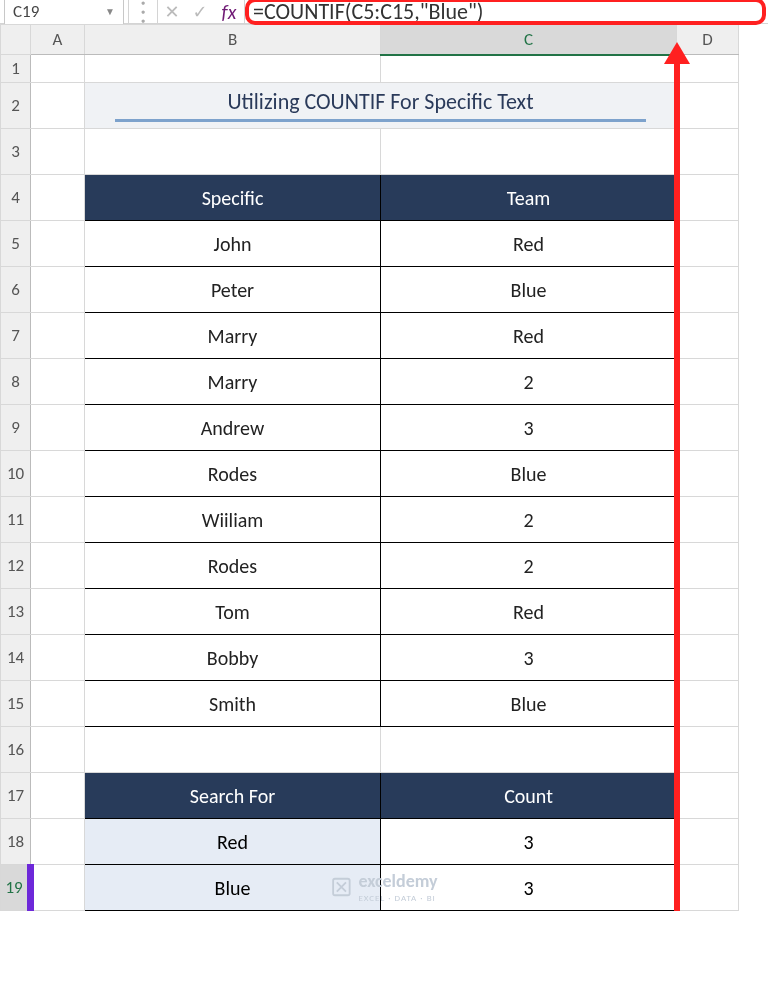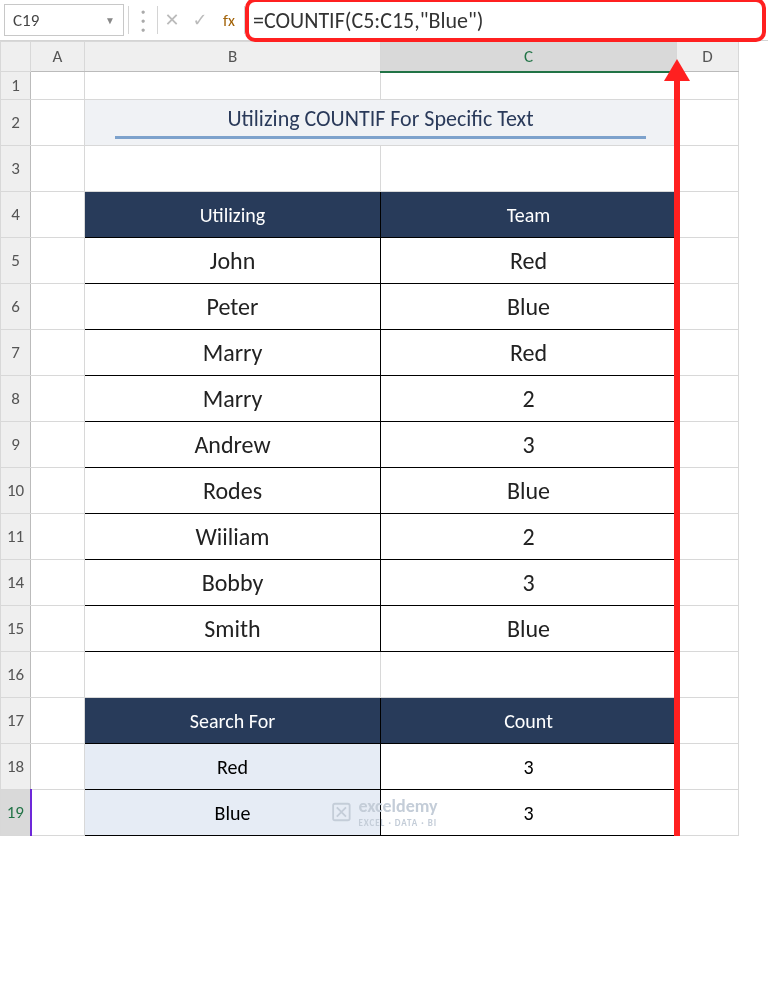--- a/index.html
+++ b/index.html
@@ -7,21 +7,21 @@
       font-family: Calibri, Arial, sans-serif;
       background: #fff;
       width: 768px;
       overflow: hidden;
     }
     
     
     .formula-bar {
       display: flex;
       align-items: center;
-      height: 41px;
+      height: 24px;
       background: #fff;
       border-bottom: 1px solid #d4d4d4;
       font-size: 17px;
     }
     .name-box {
       width: 120px;
       height: 32px;
       border: 1px solid #c8c8c8;
       background: #fff;
       margin: 4px;
@@ -47,22 +47,23 @@
       width: 28px;
       display: flex;
       justify-content: center;
       align-items: center;
       color: #bbb;
       font-size: 18px;
     }
     .fb-btn.check { color: #bbb; }
     .fb-fx {
       width: 30px;
-      color: #a16207;
-      font-size: 16px;
+      font-style: italic;
+      color: #701a75;
+      font-size: 20px;
       display: flex;
       align-items: center;
       justify-content: center;
     }
     .formula-input {
       flex: 1;
       padding: 0 8px;
       font-size: 22px;
       color: #333;
       position: relative;
@@ -106,21 +107,21 @@
     }
     th.row-hdr {
       width: 30px;
       background: #efefef;
       color: #555;
       font-size: 17px;
       border-right: 1px solid #bbb;
     }
     th.row-hdr.sel {
       background: #d9d9d9;
-      border-right: 2px solid #6d28d9;
+      border-right: 7px solid #6d28d9;
       color: #217346;
     }
     th.col-hdr.sel {
       background: #d9d9d9;
       border-bottom: 2px solid #217346;
       color: #217346;
     }
     th.corner { background: #efefef; width: 30px; height: 30px; }
     
     .col-A { width: 54px; }
@@ -150,21 +151,21 @@
     .tbl-hdr {
       background: #283b5a !important;
       color: #fff;
       font-weight: bold;
       font-size: 20px;
       border: 1.5px solid #000 !important;
     }
     
     
     .tbl-cell {
-      font-size: 24px;
+      font-size: 20px;
       color: #222;
       border: 1.5px solid #000 !important;
     }
     
     
     .search-lbl {
       font-weight: bold;
       background: #e6ecf5 !important;
       font-size: 20px;
       border: 1.5px solid #000 !important;
@@ -220,21 +221,21 @@
       transform: translateX(-50%);
       color: #c4cdd8;
       font-size: 18px;
       font-weight: bold;
       display: flex;
       align-items: center;
       gap: 6px;
       pointer-events: none;
       justify-content: center;
     }
-    .wm-sub { font-size: 9px; letter-spacing: 1px; font-weight: bold; }
+    .wm-sub { font-size: 9px; letter-spacing: 1px; font-weight: normal; }
   </style>
 </head>
 <body>
 
 <div class="formula-bar">
   <div class="name-box">
     <span class="name-box-text">C19</span>
     <span class="dd-icon">▼</span>
   </div>
   <div class="fb-divider"></div>
@@ -283,21 +284,21 @@
       <th class="row-hdr">3</th>
       <td class="r-std"></td>
       <td class="r-std"></td>
       <td class="r-std"></td>
       <td class="r-std"></td>
     </tr>
 
     <tr>
       <th class="row-hdr">4</th>
       <td class="r-std"></td>
-      <td class="r-std tbl-hdr">Utilizing</td>
+      <td class="r-std tbl-hdr">Specific</td>
       <td class="r-std tbl-hdr">Team</td>
       <td class="r-std"></td>
     </tr>
 
     <tr>
           <th class="row-hdr">5</th>
           <td class="r-std"></td>
           <td class="r-std tbl-cell">John</td>
           <td class="r-std tbl-cell">Red</td>
           <td class="r-std"></td>
@@ -335,20 +336,34 @@
           <td class="r-std"></td>
           <td class="r-std tbl-cell">Rodes</td>
           <td class="r-std tbl-cell">Blue</td>
           <td class="r-std"></td>
         </tr>
     <tr>
           <th class="row-hdr">11</th>
           <td class="r-std"></td>
           <td class="r-std tbl-cell">Wiiliam</td>
           <td class="r-std tbl-cell">2</td>
+          <td class="r-std"></td>
+        </tr>
+    <tr>
+          <th class="row-hdr">12</th>
+          <td class="r-std"></td>
+          <td class="r-std tbl-cell">Rodes</td>
+          <td class="r-std tbl-cell">2</td>
+          <td class="r-std"></td>
+        </tr>
+    <tr>
+          <th class="row-hdr">13</th>
+          <td class="r-std"></td>
+          <td class="r-std tbl-cell">Tom</td>
+          <td class="r-std tbl-cell">Red</td>
           <td class="r-std"></td>
         </tr>
     <tr>
           <th class="row-hdr">14</th>
           <td class="r-std"></td>
           <td class="r-std tbl-cell">Bobby</td>
           <td class="r-std tbl-cell">3</td>
           <td class="r-std"></td>
         </tr>
     <tr>

